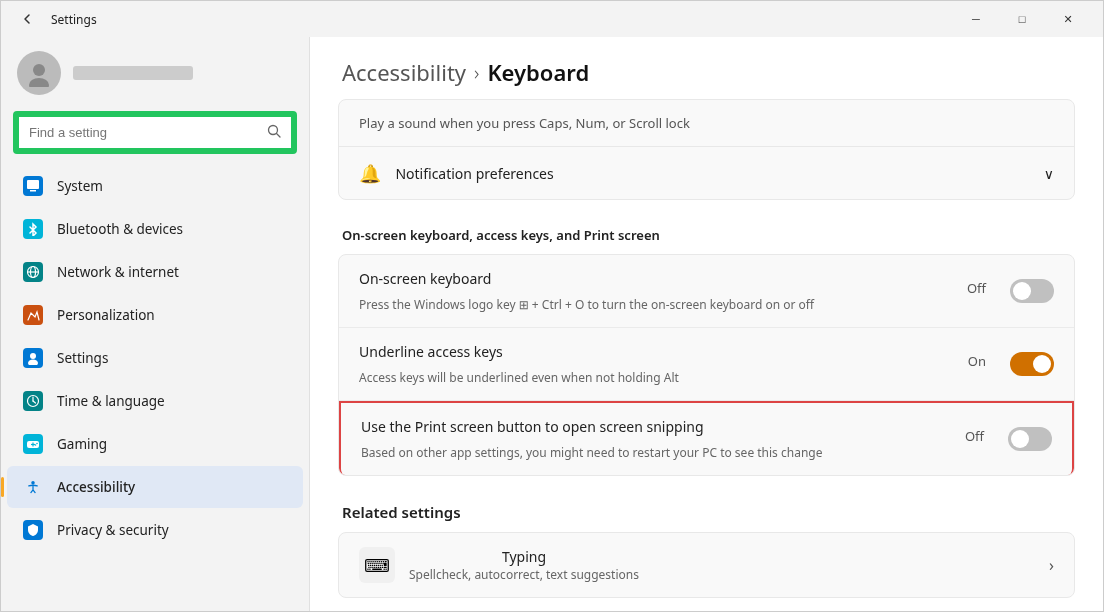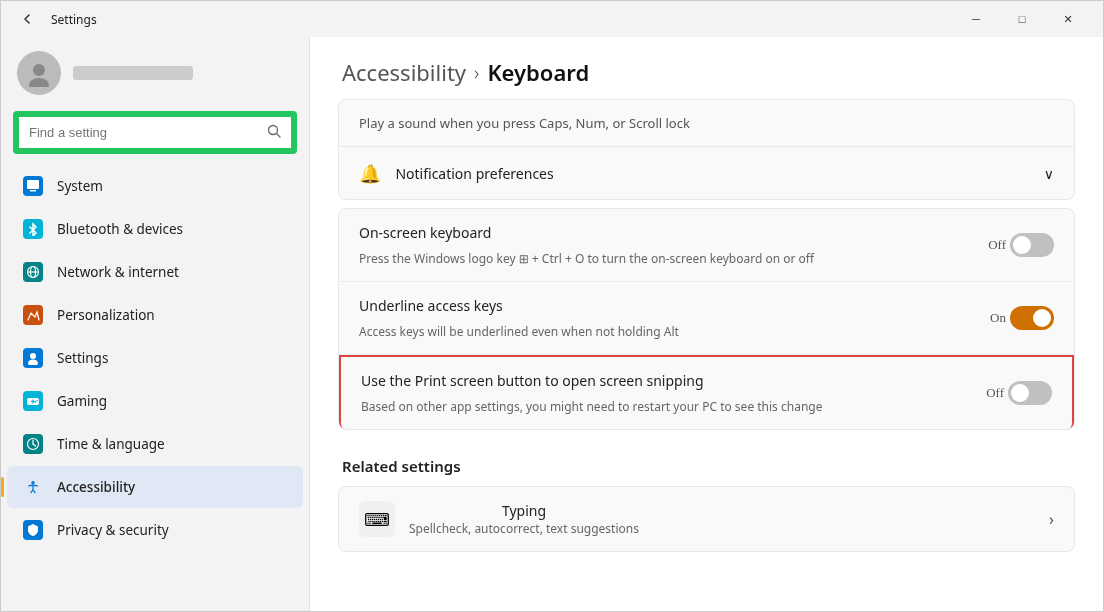--- a/index.html
+++ b/index.html
@@ -216,21 +216,21 @@
       display: flex;
       align-items: center;
       justify-content: space-between;
       padding: 14px 20px;
       border-bottom: 1px solid #ebebeb;
     }
     .setting-row:last-child { border-bottom: none; }
     .setting-info { display: flex; flex-direction: column; gap: 8px; max-width: 680px; }
     .setting-title { font-size: 14px; color: #222; font-weight: 400; }
     .setting-desc { font-size: 12px; color: #666; }
-    .toggle-container { display: flex; align-items: center; gap: 4px; font-family: Liberation Serif, serif; }
+    .toggle-container { display: flex; gap: 24px; }
     .toggle-label { font-size: 13px; color: #555; }
     .toggle {
       width: 44px;
       height: 24px;
       border-radius: 12px;
       position: relative;
       cursor: pointer;
       flex-shrink: 0;
     }
     .toggle.off { background: #c0c0c0; }
@@ -383,41 +383,41 @@
           <div class="nav-icon blue">
             <svg viewBox="0 0 14 14" fill="white">
                 <circle cx="7" cy="5" r="3"></circle>
                 <ellipse cx="7" cy="12" rx="5" ry="3.5"></ellipse>
               </svg>
           </div>
           <span>Settings</span>
         </div>
 
         <div class="nav-item">
+          <div class="nav-icon earth">
+            <svg viewBox="0 0 14 14" fill="white">
+                <circle cx="7" cy="7" r="5.5" stroke="white" stroke-width="1.2" fill="none"></circle>
+                <line x1="7" y1="3" x2="7" y2="7" stroke="white" stroke-width="1.2" stroke-linecap="round"></line>
+                <line x1="7" y1="7" x2="9.5" y2="9" stroke="white" stroke-width="1.2" stroke-linecap="round"></line>
+              </svg>
+          </div>
+          <span>Time &amp; language</span>
+        </div>
+
+        <div class="nav-item">
           <div class="nav-icon cyan">
             <svg viewBox="0 0 14 14" fill="white">
                 <rect x="1" y="4" width="12" height="7" rx="2"></rect>
                 <line x1="7" y1="5.5" x2="7" y2="9.5" stroke="#00b4d8" stroke-width="1.2"></line>
                 <line x1="5" y1="7.5" x2="9" y2="7.5" stroke="#00b4d8" stroke-width="1.2"></line>
                 <circle cx="11" cy="6.5" r="0.8" fill="#00b4d8"></circle>
                 <circle cx="9.5" cy="8" r="0.8" fill="#00b4d8"></circle>
               </svg>
           </div>
           <span>Gaming</span>
-        </div>
-
-        <div class="nav-item">
-          <div class="nav-icon earth">
-            <svg viewBox="0 0 14 14" fill="white">
-                <circle cx="7" cy="7" r="5.5" stroke="white" stroke-width="1.2" fill="none"></circle>
-                <line x1="7" y1="3" x2="7" y2="7" stroke="white" stroke-width="1.2" stroke-linecap="round"></line>
-                <line x1="7" y1="7" x2="9.5" y2="9" stroke="white" stroke-width="1.2" stroke-linecap="round"></line>
-              </svg>
-          </div>
-          <span>Time &amp; language</span>
         </div>
 
         <div class="nav-item active">
           <div class="active-indicator"></div>
           <div class="nav-icon" style="background: transparent;">
             <svg width="20" height="20" viewBox="0 0 20 20" fill="none">
               <circle cx="10" cy="4" r="2.5" fill="#0078d4"></circle>
               <path d="M4 8.5C4 8.5 7 7.5 10 7.5C13 7.5 16 8.5 16 8.5" stroke="#0078d4" stroke-width="1.8" stroke-linecap="round"></path>
               <path d="M10 7.5V14M10 14L7 18M10 14L13 18" stroke="#0078d4" stroke-width="1.8" stroke-linecap="round" stroke-linejoin="round"></path>
             </svg>
@@ -450,20 +450,21 @@
         </div>
         <div class="notification-row">
           <div class="notification-row-left">
             <span style="font-size:18px;">🔔</span>
             <span>Notification preferences</span>
           </div>
           <span class="chevron-icon">∨</span>
         </div>
       </div>
 
+      <div class="section-heading">On-screen keyboard, access keys, and Print screen</div>
 
       <div class="section-card">
 
         <div class="setting-row">
           <div class="setting-info">
             <span class="setting-title">On-screen keyboard</span>
             <span class="setting-desc">Press the Windows logo key ⊞ + Ctrl + O to turn the on-screen keyboard on or off</span>
           </div>
           <div class="toggle-container">
             <span class="toggle-label">Off</span>

